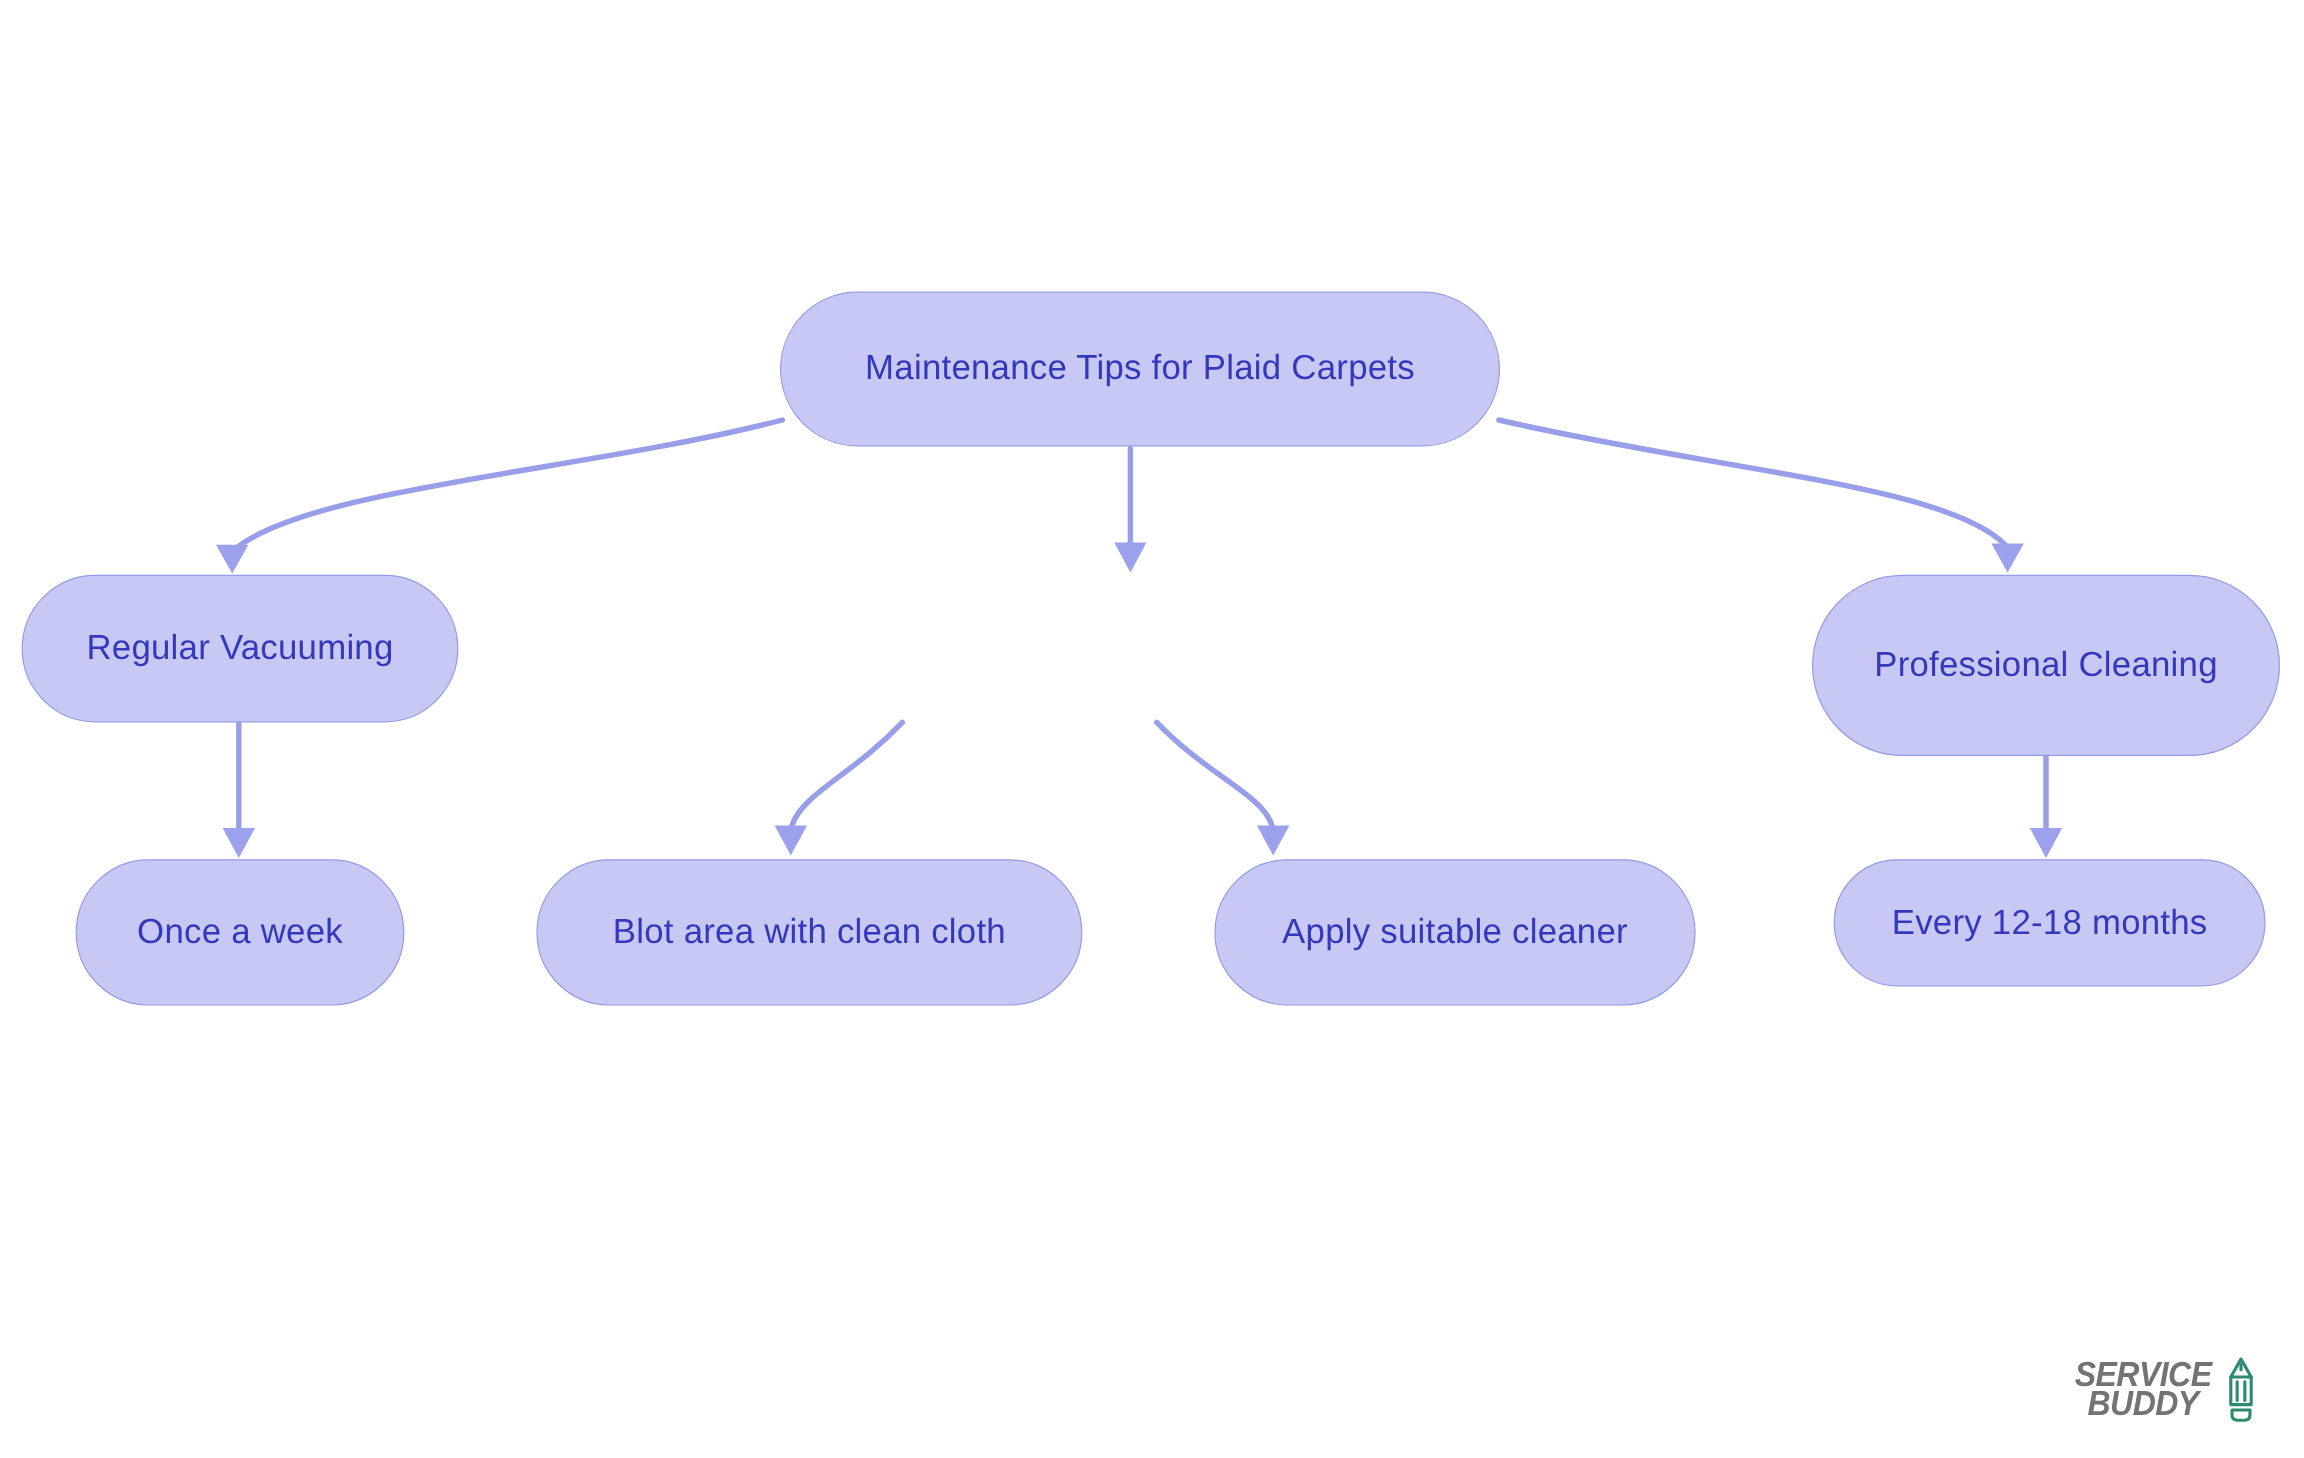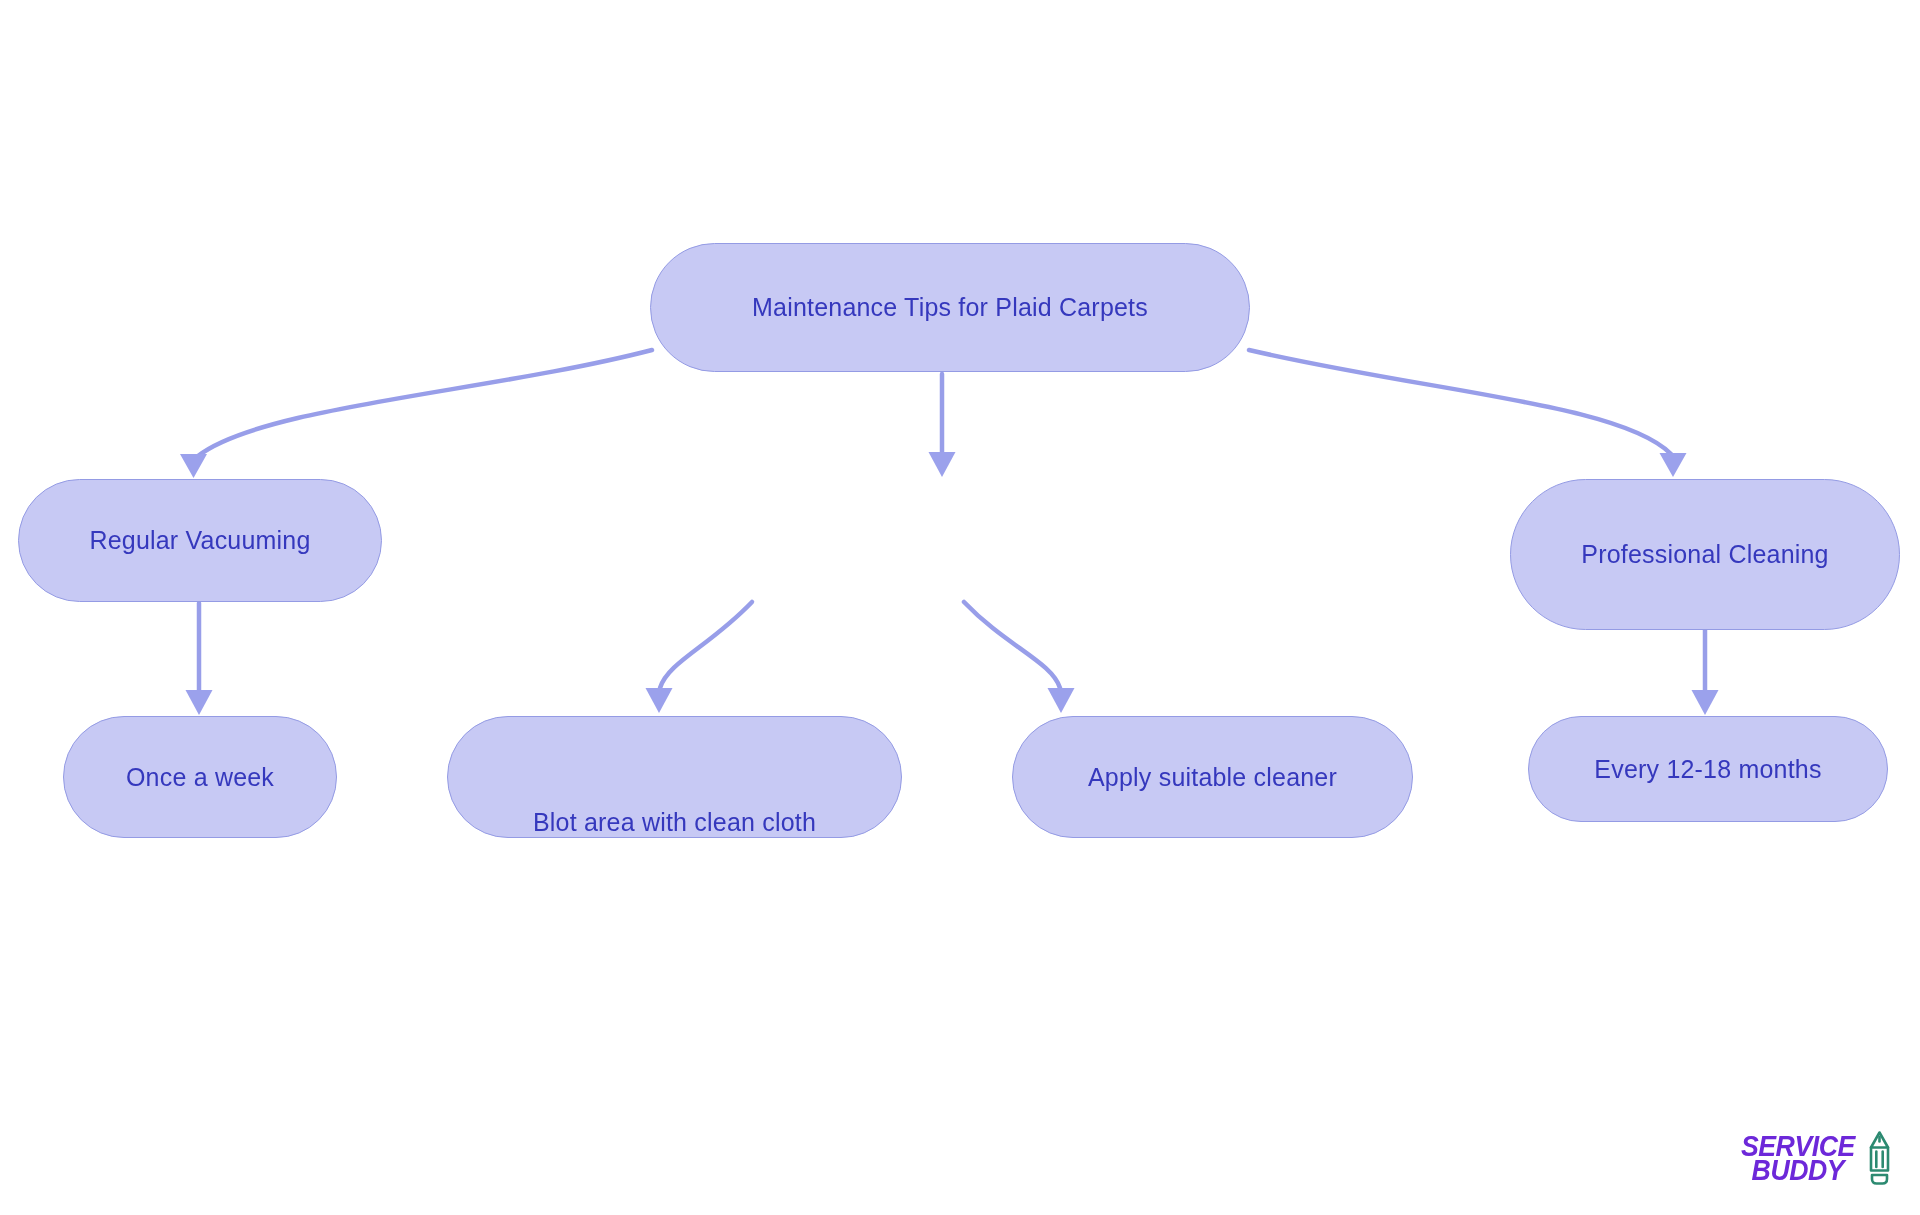--- a/index.html
+++ b/index.html
@@ -36,32 +36,32 @@
     position: absolute;
     box-sizing: border-box;
     background: #c7c9f4;
     border: 1.5px solid #949be4;
     border-radius: 80px;
     display: flex;
     align-items: center;
     justify-content: center;
     text-align: center;
     color: #3538bd;
-    font-size: 25px;
+    font-size: 29px;
     letter-spacing: 0.2px;
     padding: 0 20px;
   }
   #logo {
     position: absolute;
-    right: 28px;
+    right: 40px;
     bottom: 28px;
     display: flex;
     align-items: center;
     gap: 7px;
-    color: #6d28d9;
+    color: #737373;
   }
   #logo .logo-text {
     display: flex;
     flex-direction: column;
     align-items: center;
     font-weight: bold;
     font-style: italic;
     line-height: 0.82;
     letter-spacing: -0.5px;
     transform: scaleX(0.92);
@@ -132,21 +132,21 @@
 
 
   <div class="node" style="left:1510px; top:479px; width:390px; height:151px;">
     <span>Professional Cleaning</span>
   </div>
 
   <div class="node" style="left:63px; top:716px; width:274px; height:122px;">
     <span>Once a week</span>
   </div>
 
-  <div class="node" style="left:447px; top:716px; width:455px; height:122px;align-items:flex-end;">
+  <div class="node" style="left:447px; top:716px; width:455px; height:122px;">
     <span>Blot area with clean cloth</span>
   </div>
 
   <div class="node" style="left:1012px; top:716px; width:401px; height:122px;">
     <span>Apply suitable cleaner</span>
   </div>
 
   <div class="node" style="left:1528px; top:716px; width:360px; height:106px;">
     <span>Every 12-18 months</span>
   </div>

